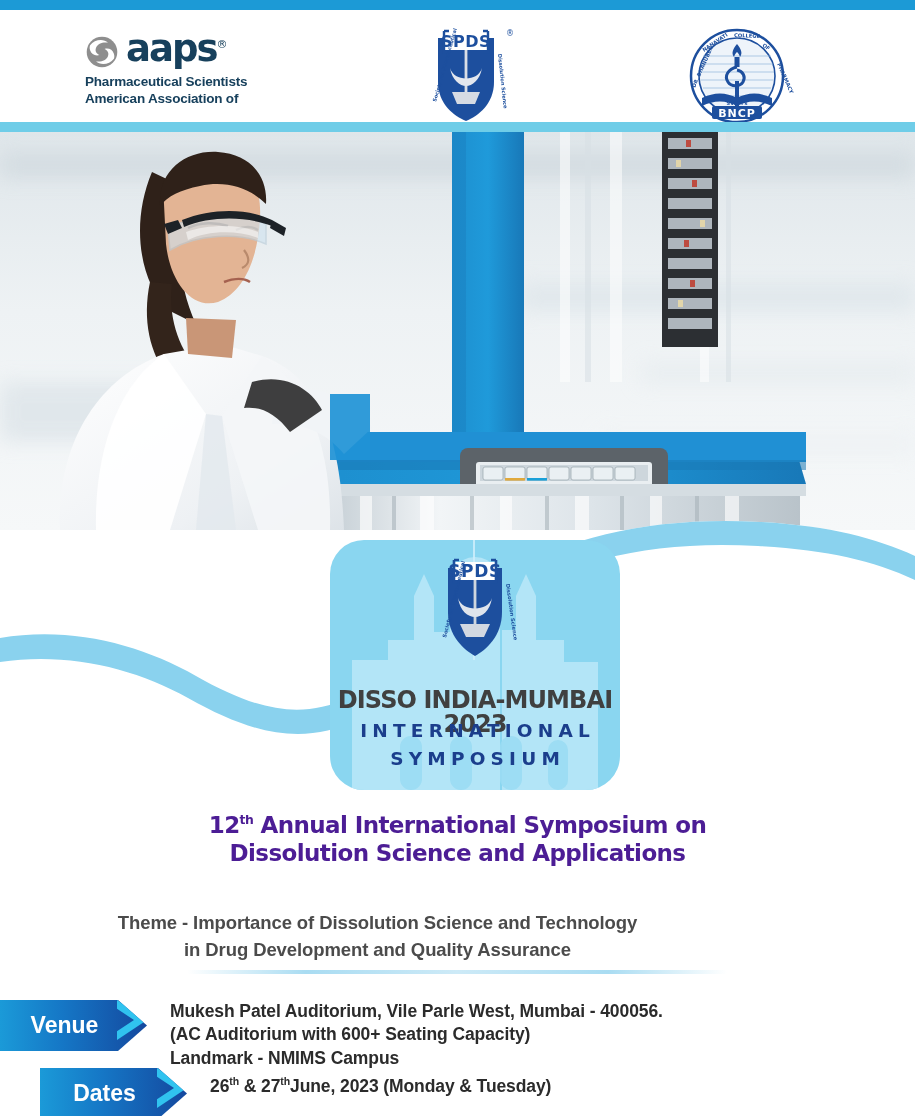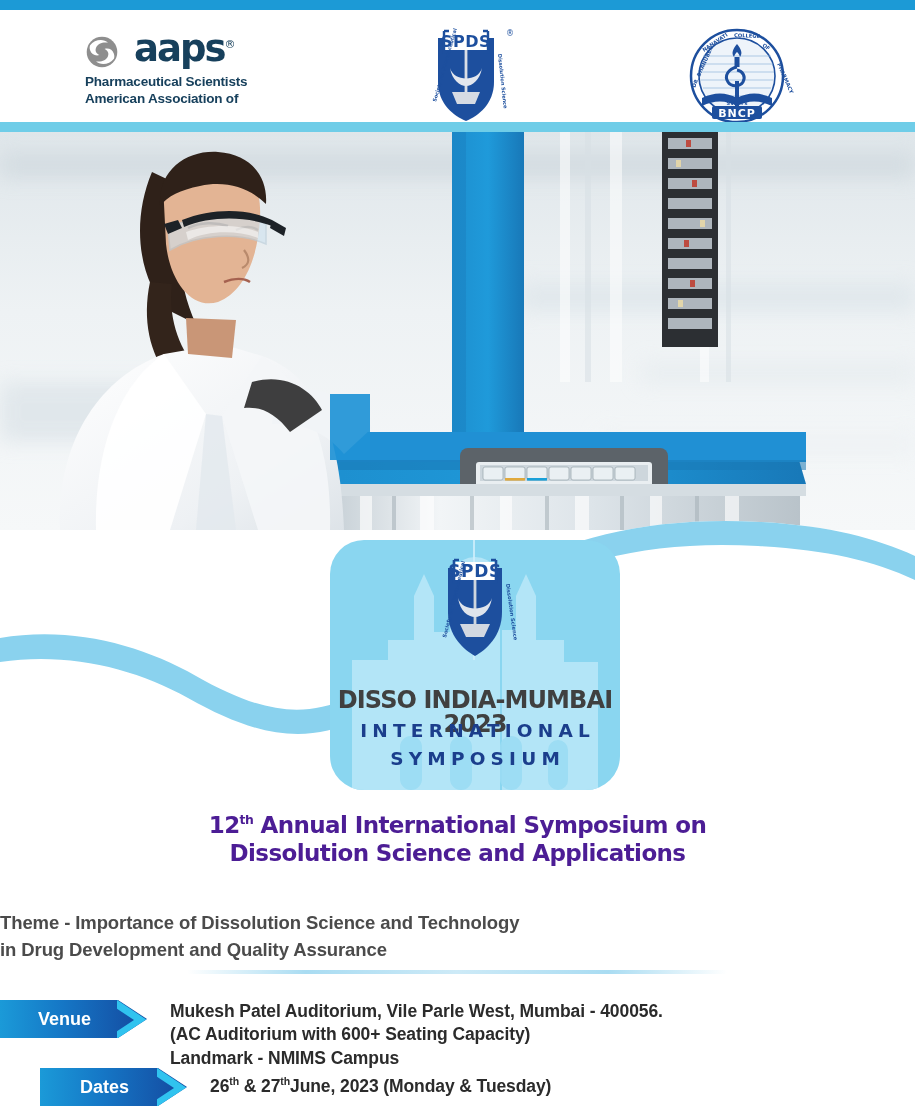--- a/index.html
+++ b/index.html
@@ -15,21 +15,21 @@
 
   
   .header-band {
     position:absolute; left:0; top:10px; width:915px; height:112px;
     background:#ffffff; display:flex; align-items:center;
   }
   .logo-slot { position:absolute; }
 
   
   .aaps { left:85px; top:22px; width:250px; }
-  .aaps-row { display:flex; align-items:flex-start; gap:15px; }
+  .aaps-row { display:flex; align-items:flex-start; gap:7px; }
   .aaps-mark { width:34px; height:34px; flex:none; margin-top:3px; }
   .aaps-word {
     font-family:"DejaVu Sans", sans-serif;
     font-size:37px; font-weight:bold; letter-spacing:-2px;
     color:#17405c; line-height:0.92; position:relative;
   }
   .aaps-reg { font-size:11px; vertical-align:super; letter-spacing:0; font-weight:normal; }
   .aaps-sub {
     margin-top:5px; font-size:13.5px; font-weight:bold; line-height:1.25;
     color:#17405c; font-family:"Liberation Sans", sans-serif; letter-spacing:-0.2px;
@@ -88,42 +88,42 @@
   }
   .main-title {
     font-family:"DejaVu Sans", sans-serif;
     font-size:23px; font-weight:bold; color:#4c1d95;
     line-height:1.21; letter-spacing:-0.6px;
   }
   .main-title sup { font-size:0.54em; vertical-align:super; }
 
   
   .theme-wrap {
-    position:absolute; left:0; top:910px; width:755px; text-align:left;
+    position:absolute; left:0; top:910px; width:755px; text-align:center;
   }
   .theme-line {
     font-family:"Liberation Sans", sans-serif;
     font-size:18.5px; font-weight:bold; color:#4b4b4b; line-height:1.45;
     letter-spacing:-0.1px;
   }
   .theme-divider {
     position:absolute; left:187px; top:60px; width:540px; height:4px;
     background:linear-gradient(90deg, rgba(160,215,240,0) 0%, #a9dcf2 22%, #cdeaf7 50%, #a9dcf2 78%, rgba(160,215,240,0) 100%);
     border-radius:3px;
   }
 
   
   .info-row { position:absolute; display:flex; align-items:flex-start; }
   .row-venue { left:0; top:1000px; }
   .row-dates { left:0; top:1068px;padding-left:40px; }
 
   .chev {
-    position:relative; width:147px; height:38px; flex:none;
+    position:relative; width:147px; height:51px; flex:none;
     display:flex; align-items:center; justify-content:center;
-    color:#ffffff; font-size:18px; font-weight:bold;
+    color:#ffffff; font-size:23px; font-weight:bold;
     font-family:"Liberation Sans", sans-serif;
     background:linear-gradient(90deg,#1b9ad8 0%, #1577c6 42%, #14489e 100%);
     clip-path:polygon(0 0, 118px 0, 147px 50%, 118px 100%, 0 100%);
   }
   .chev .tip {
     position:absolute; right:0; top:0; width:30px; height:40px;
     background:#30c3ef;
     clip-path:polygon(0 0, 100%  50%, 0 100%, 0 78%, 17px 50%, 0 22%);
   }
   .chev span { position:relative; z-index:2; padding-right:18px; }

